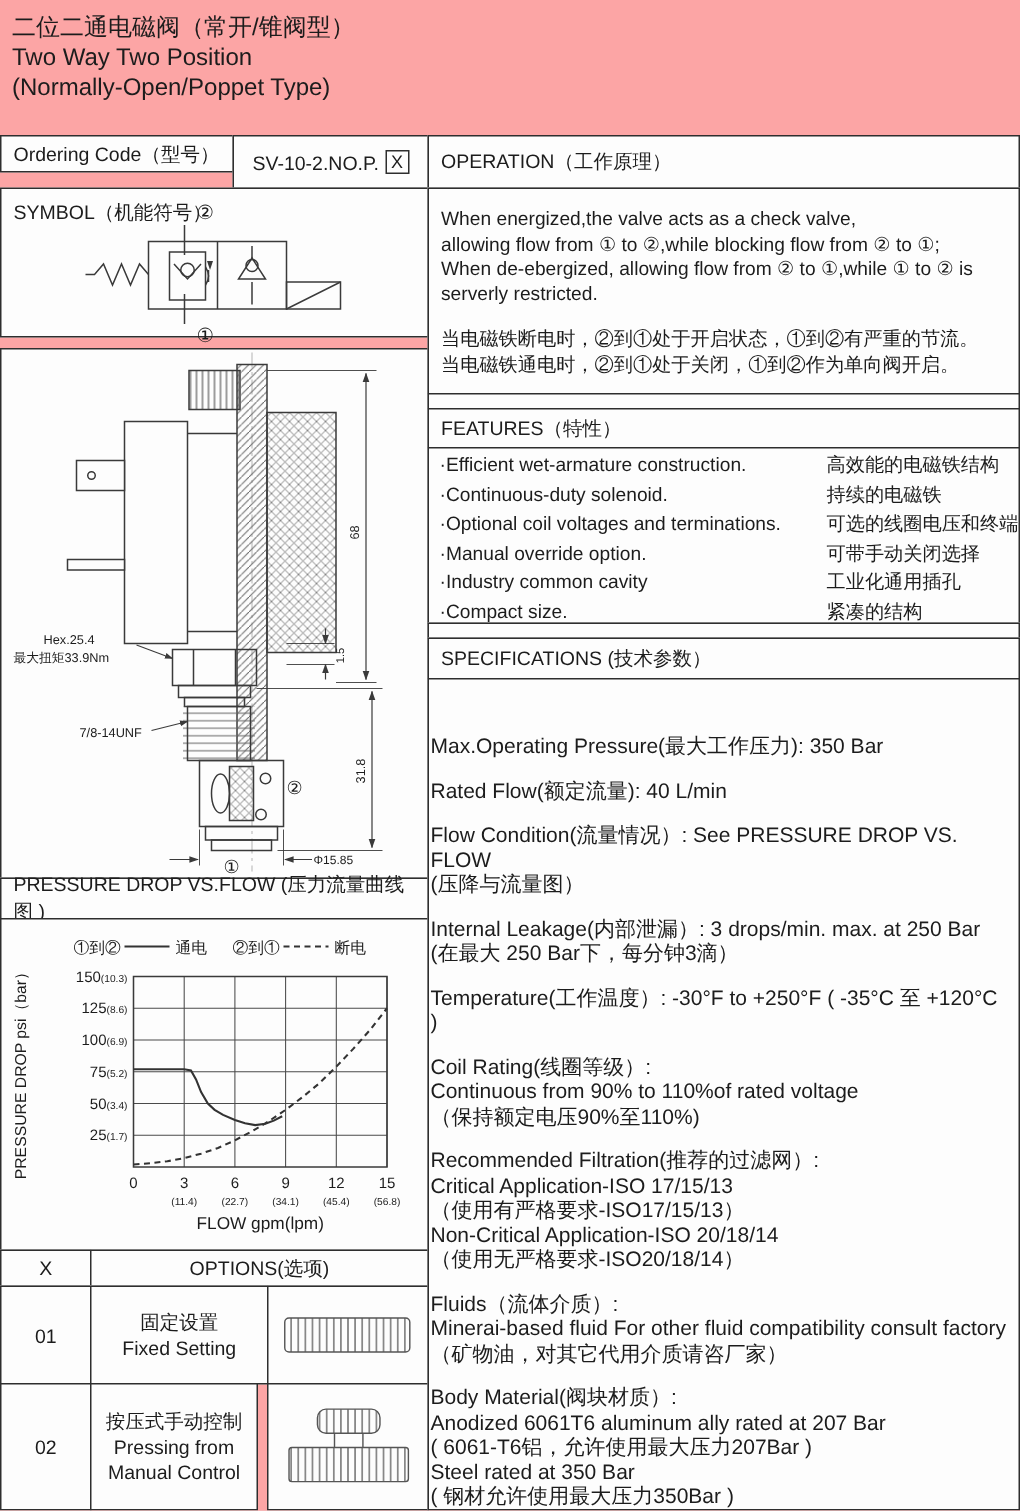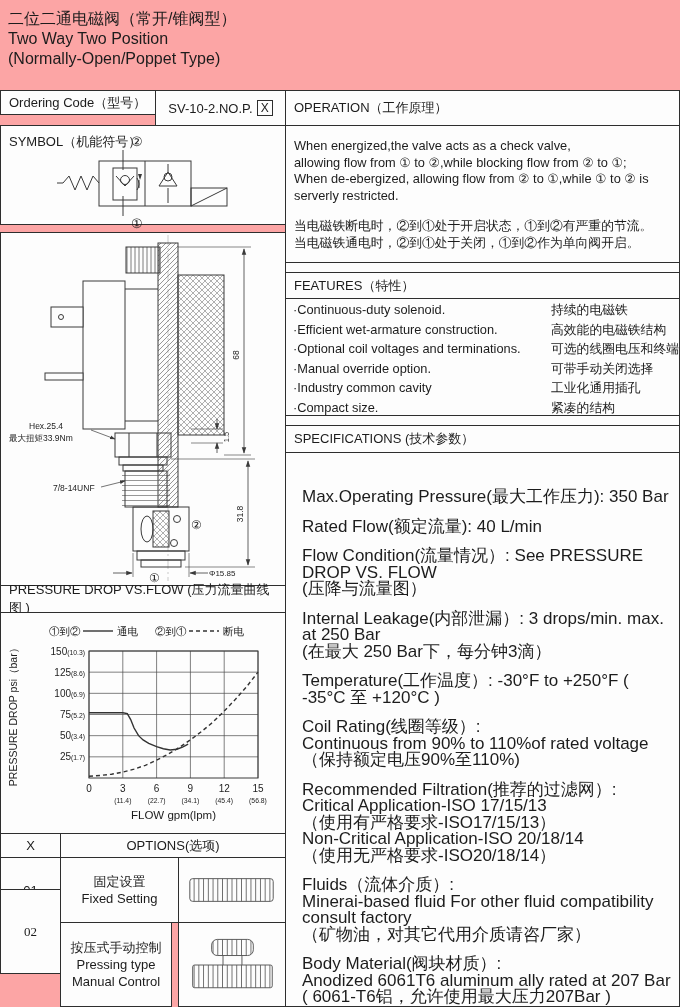--- a/index.html
+++ b/index.html
@@ -8,21 +8,21 @@
   .titleblock { position:absolute; left:8px; top:8px; }
   .title-zh { font-size:16px; line-height:21px; }
   .title-en { font-size:16px; line-height:20px; }
   .cell { position:absolute; border:1px solid #2e2e2e; background:#fdfdfd; }
   .hdr { font-size:13px; display:flex; align-items:center; padding:0 8px; }
   .center { justify-content:center; }
   .boxed-x { display:inline-block; border:1px solid #2e2e2e; padding:0 3px; margin-left:4px; font-size:12px; }
   .opc { font-size:12.8px; line-height:16.5px; padding:12px 8px 0 8px; white-space:pre-line; }
   .opc-zh { margin-top:14px; }
   .feat-row { display:grid; grid-template-columns:258px 1fr; font-size:12.8px; line-height:19.5px; padding:0 0 0 7px; }
-  .spec-body { padding:36px 8px 0 16px; font-size:17px; }
+  .spec-body { padding:36px 8px 0 1px; font-size:14px; }
   .spec-para { white-space:pre-line; line-height:16.5px; margin-bottom:13px; }
   .sym-title { position:absolute; left:8px; top:7px; font-size:13px; }
   .opt-cell-text { font-size:13px; line-height:17px; display:flex; flex-direction:column; align-items:center; justify-content:center; text-align:center; }
   svg text { font-family:"Liberation Sans", sans-serif; fill:#1c1c1c; }
 </style>
 </head>
 <body>
 
 <div class="page">
 
@@ -228,26 +228,26 @@
     <svg width="95" height="32" viewBox="0 0 95 32">
       <rect x="3" y="4" width="88" height="24" rx="3" fill="url(#knurl2)" stroke="#555" stroke-width="1"></rect>
       <defs>
           <pattern id="knurl2" width="5" height="12" patternUnits="userSpaceOnUse">
             <line x1="2.5" y1="0" x2="2.5" y2="12" stroke="#5a5a5a" stroke-width="0.9"></line>
           </pattern>
         </defs>
     </svg>
   </div>
 
-  <div class="cell hdr center" style="left:0;top:889px;width:61px;height:85px;font-family:Liberation Serif, serif;">
+  <div class="cell hdr center" style="left:0;top:922px;width:61px;height:85px;">
     <span>02</span>
   </div>
   <div class="cell opt-cell-text" style="left:60px;top:922px;width:112px;height:85px;">
     <div>按压式手动控制</div>
-    <div>Pressing type</div>
+    <div>Pressing from</div>
     <div>Manual Control</div>
   </div>
   <div class="cell hdr center" style="left:178px;top:922px;width:108px;height:85px;">
     <svg width="95" height="60" viewBox="0 0 95 60">
       <defs>
           <pattern id="knurl3" width="5" height="12" patternUnits="userSpaceOnUse">
             <line x1="2.5" y1="0" x2="2.5" y2="12" stroke="#5a5a5a" stroke-width="0.9"></line>
           </pattern>
         </defs>
       <rect x="26" y="3" width="44" height="17" rx="6" fill="url(#knurl3)" stroke="#555" stroke-width="1"></rect>
@@ -264,26 +264,26 @@
 serverly restricted.</div>
     <div class="opc opc-zh" style="padding-top:0;">当电磁铁断电时，②到①处于开启状态，①到②有严重的节流。
 当电磁铁通电时，②到①处于关闭，①到②作为单向阀开启。</div>
   </div>
   <div class="cell" style="left:285px;top:262px;width:395px;height:11px;"></div>
   <div class="cell hdr" style="left:285px;top:272px;width:395px;height:27px;">
     <span>FEATURES（特性）</span>
   </div>
   <div class="cell" style="left:285px;top:298px;width:395px;height:118px;padding-top:1px;">
       <div class="feat-row">
+        <span>·Efficient wet-armature construction.</span>
+        <span>高效能的电磁铁结构</span>
+      </div>
+      <div class="feat-row">
         <span>·Continuous-duty  solenoid.</span>
         <span>持续的电磁铁</span>
-      </div>
-      <div class="feat-row">
-        <span>·Efficient wet-armature construction.</span>
-        <span>高效能的电磁铁结构</span>
       </div>
       <div class="feat-row">
         <span>·Optional coil voltages and terminations.</span>
         <span>可选的线圈电压和终端</span>
       </div>
       <div class="feat-row">
         <span>·Manual override option.</span>
         <span>可带手动关闭选择</span>
       </div>
       <div class="feat-row">

